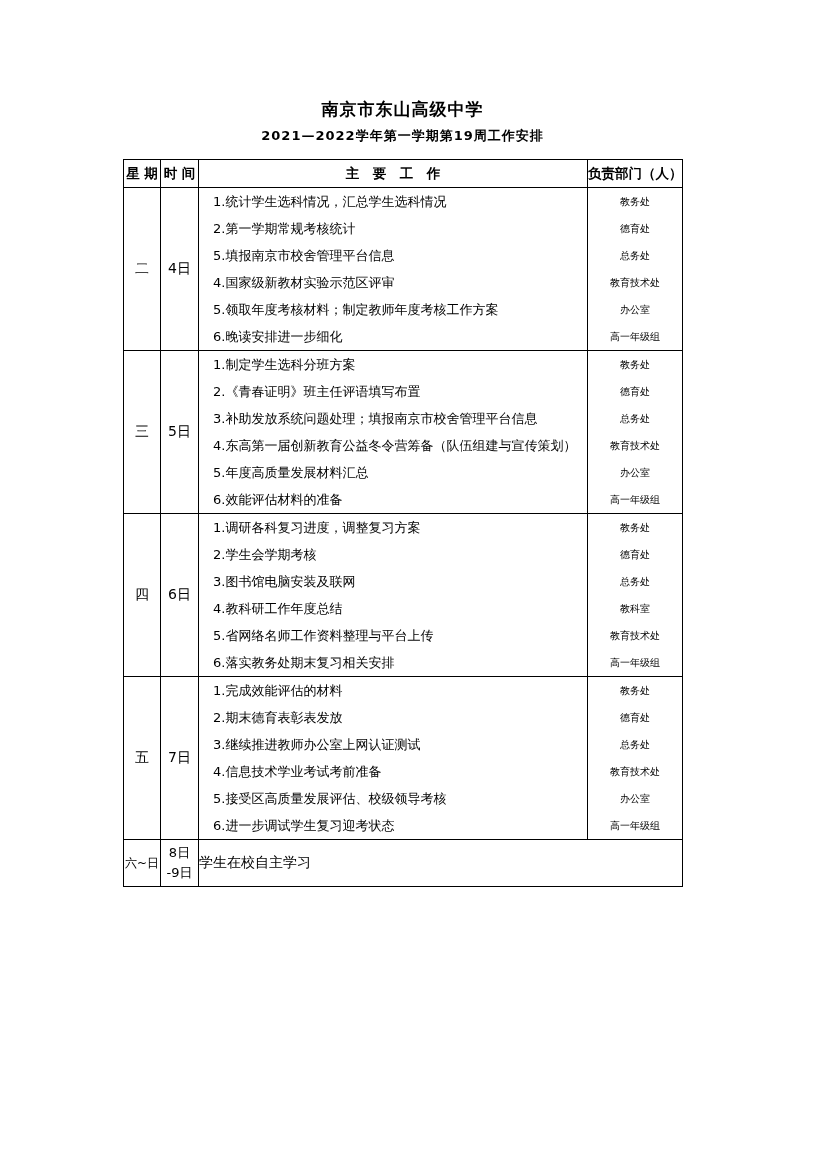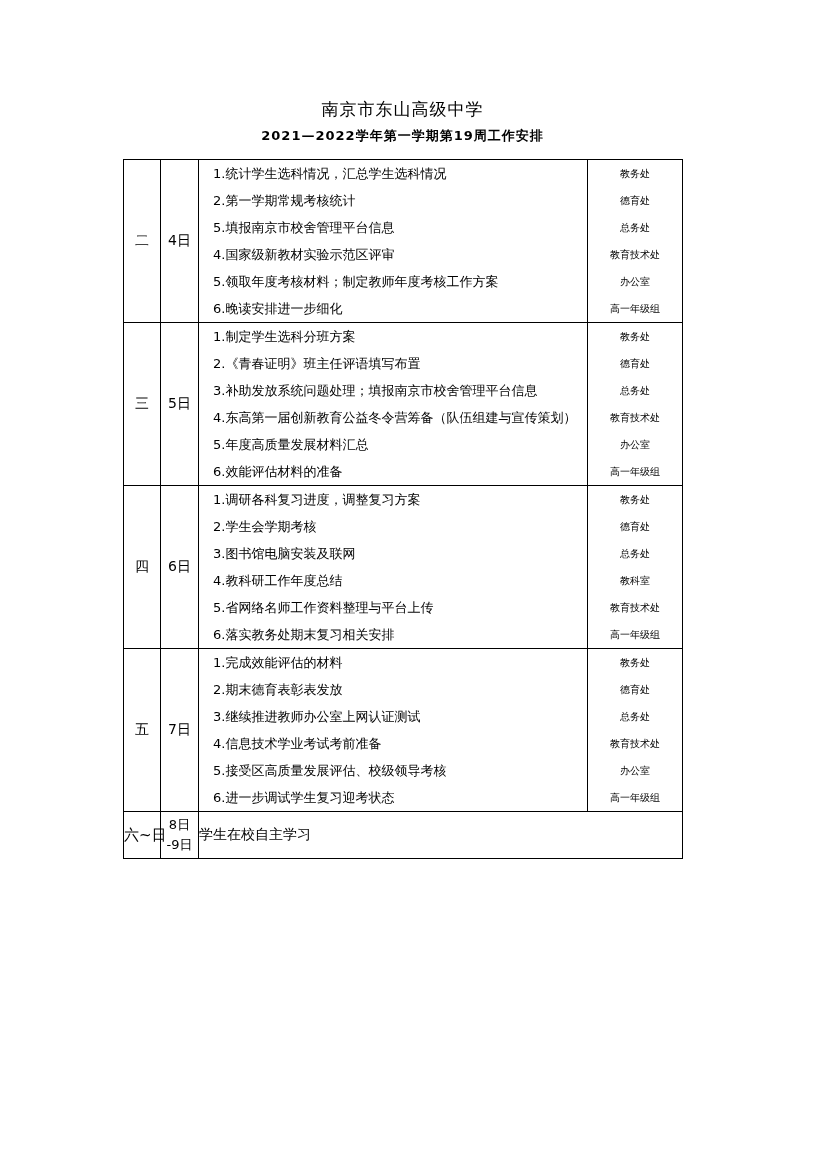--- a/index.html
+++ b/index.html
@@ -17,21 +17,21 @@
   }
   .doc {
     position: absolute;
     left: 123px;
     top: 96px;
     width: 559px;
   }
   .title {
     text-align: center;
     font-size: 17px;
-    font-weight: normal;
+    font-weight: bold;
     line-height: 26px;
     letter-spacing: 1px;
     white-space: nowrap;
   }
   .subtitle {
     text-align: center;
     font-size: 13px;
     font-weight: bold;
     line-height: 28px;
     letter-spacing: 1px;
@@ -96,21 +96,21 @@
   tr.foot td { height: 46px; }
   td.foot-time {
     font-size: 13px;
     text-align: center;
     padding-left: 1px;
     line-height: 20px;
     white-space: pre-line;
     vertical-align: middle;
   }
   td.foot-wd {
-    font-size: 15px;
+    font-size: 12px;
     text-align: center;
     white-space: nowrap;
   }
   td.foot-work {
     font-size: 14px;
     text-align: left;
     padding-left: 3px;
   }
 </style>
 </head>
@@ -122,20 +122,26 @@
 
   <table class="schedule">
     <colgroup>
       <col class="c-weekday">
         <col class="c-time">
         <col class="c-work">
         <col class="c-dept">
     </colgroup>
 
     <tbody>
+        <tr class="head">
+      <th>星 期</th>
+      <th>时 间</th>
+      <th>主　要　工　作</th>
+      <th>负责部门（人）</th>
+    </tr>
 
     <tr class="block">
       <td class="wd">二</td>
       <td class="tm">4日</td>
       <td class="work-cell">
         <div class="work-line">1.统计学生选科情况，汇总学生选科情况</div>
         <div class="work-line">2.第一学期常规考核统计</div>
         <div class="work-line">5.填报南京市校舍管理平台信息</div>
         <div class="work-line">4.国家级新教材实验示范区评审</div>
         <div class="work-line">5.领取年度考核材料；制定教师年度考核工作方案</div>

